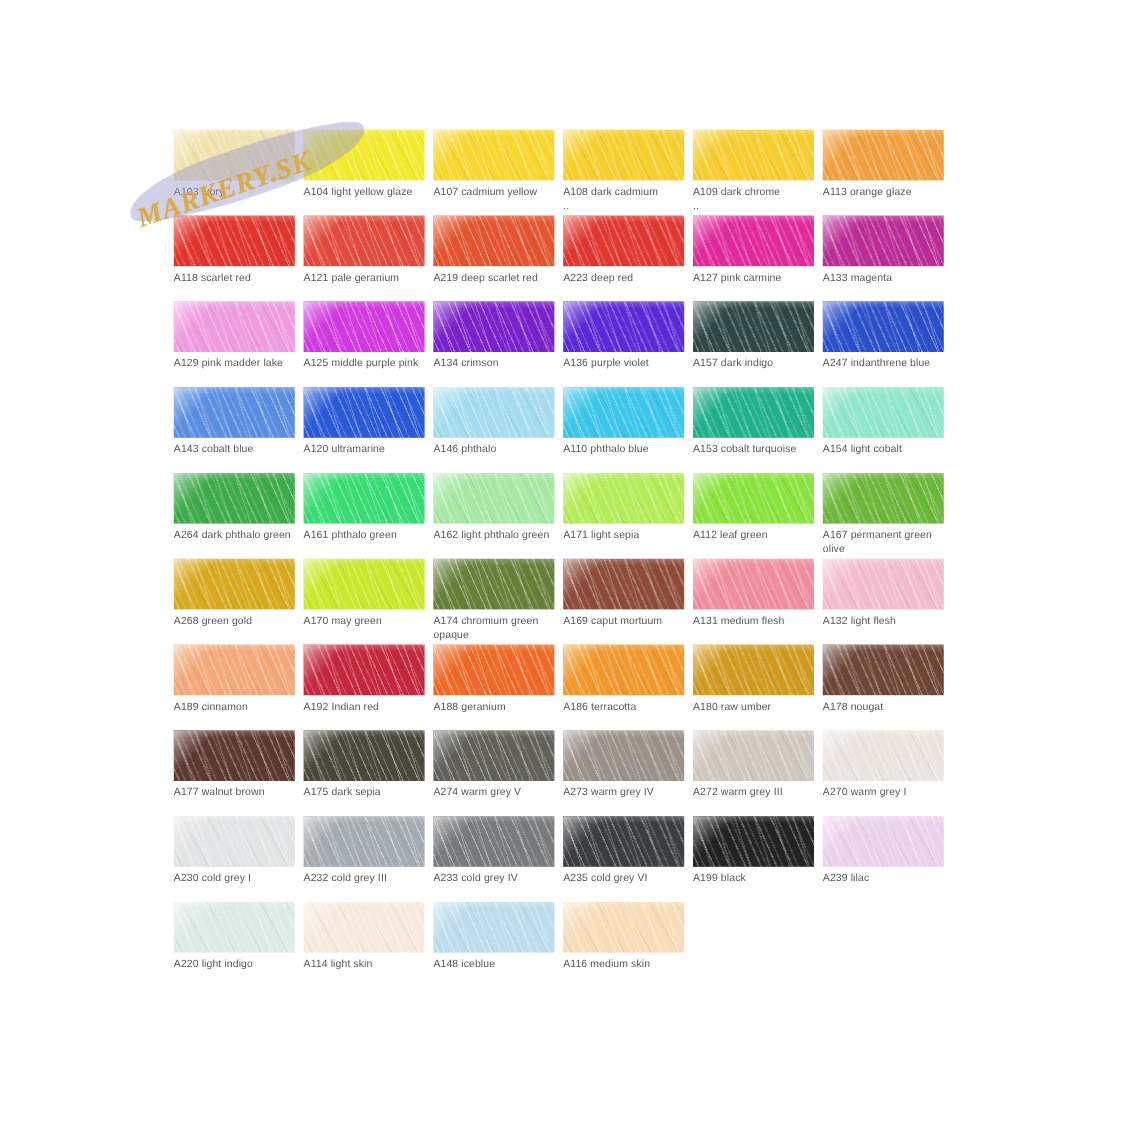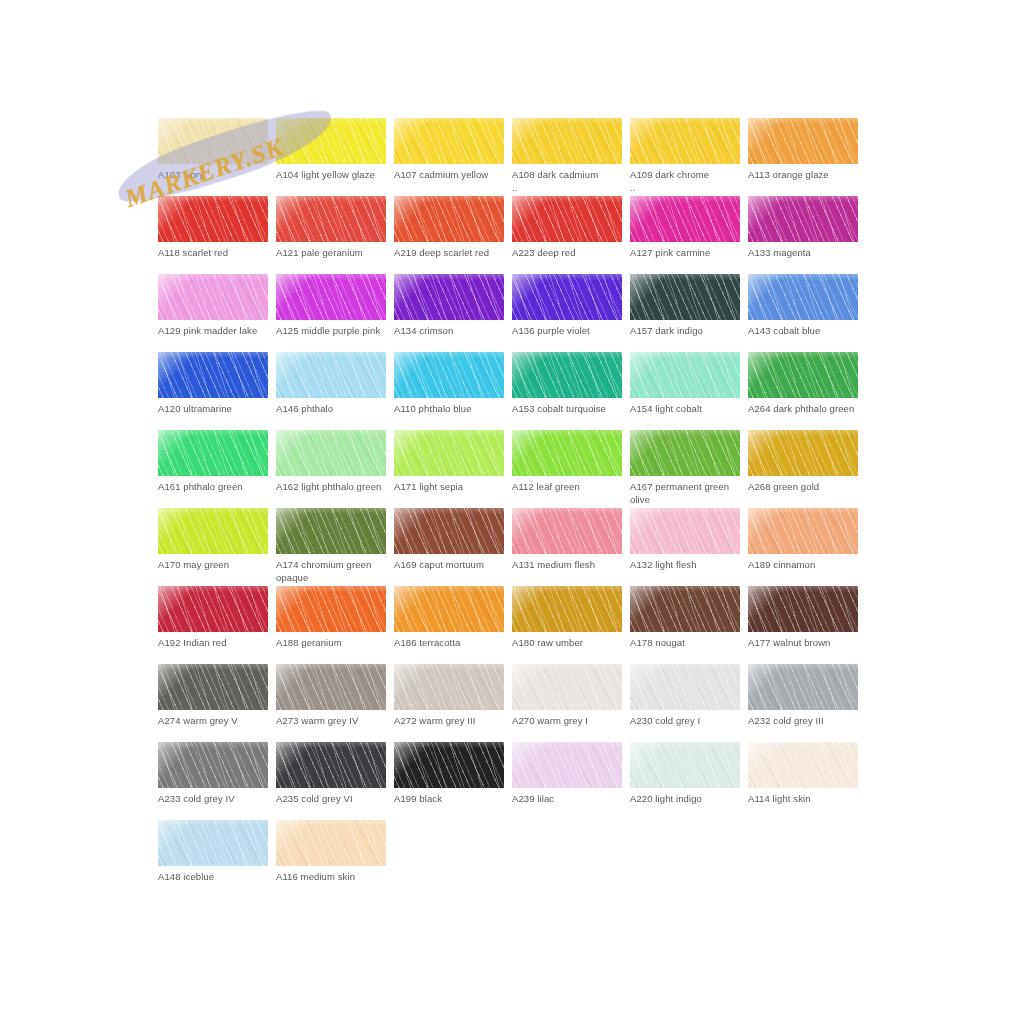--- a/index.html
+++ b/index.html
@@ -194,20 +194,24 @@
       </div>
       <div class="cell">
         <div class="swatch" style="background: rgb(90, 42, 214);"></div>
         <div class="label">A136 purple violet</div>
       </div>
       <div class="cell">
         <div class="swatch" style="background: rgb(46, 71, 68);"></div>
         <div class="label">A157 dark indigo</div>
       </div>
       <div class="cell">
+        <div class="swatch" style="background: rgb(43, 79, 201);"></div>
+        <div class="label">A247 indanthrene blue</div>
+      </div>
+      <div class="cell">
         <div class="swatch" style="background: rgb(90, 142, 224);"></div>
         <div class="label">A143 cobalt blue</div>
       </div>
       <div class="cell">
         <div class="swatch" style="background: rgb(42, 90, 216);"></div>
         <div class="label">A120 ultramarine</div>
       </div>
       <div class="cell">
         <div class="swatch" style="background: rgb(166, 220, 240);"></div>
         <div class="label">A146 phthalo</div>
@@ -294,20 +298,24 @@
         <div class="swatch" style="background: rgb(207, 154, 30);"></div>
         <div class="label">A180 raw umber</div>
       </div>
       <div class="cell">
         <div class="swatch" style="background: rgb(110, 70, 54);"></div>
         <div class="label">A178 nougat</div>
       </div>
       <div class="cell">
         <div class="swatch" style="background: rgb(93, 56, 48);"></div>
         <div class="label">A177 walnut brown</div>
+      </div>
+      <div class="cell">
+        <div class="swatch" style="background: rgb(73, 72, 58);"></div>
+        <div class="label">A175 dark sepia</div>
       </div>
       <div class="cell">
         <div class="swatch" style="background: rgb(97, 96, 90);"></div>
         <div class="label">A274 warm grey V</div>
       </div>
       <div class="cell">
         <div class="swatch" style="background: rgb(153, 145, 138);"></div>
         <div class="label">A273 warm grey IV</div>
       </div>
       <div class="cell">

